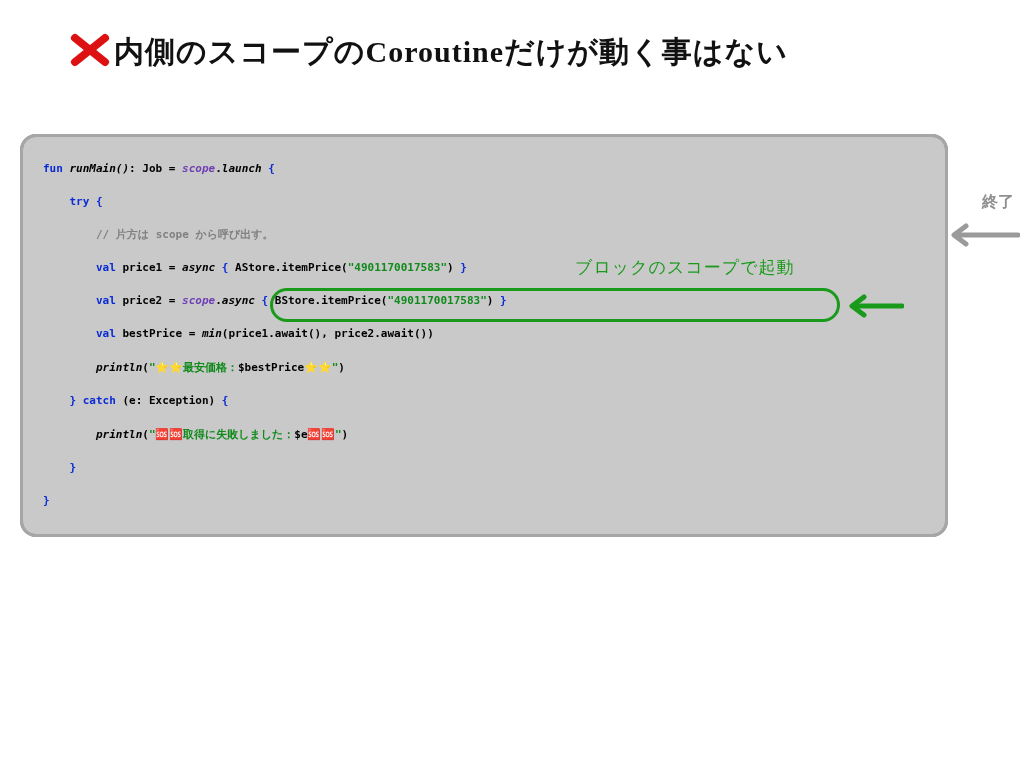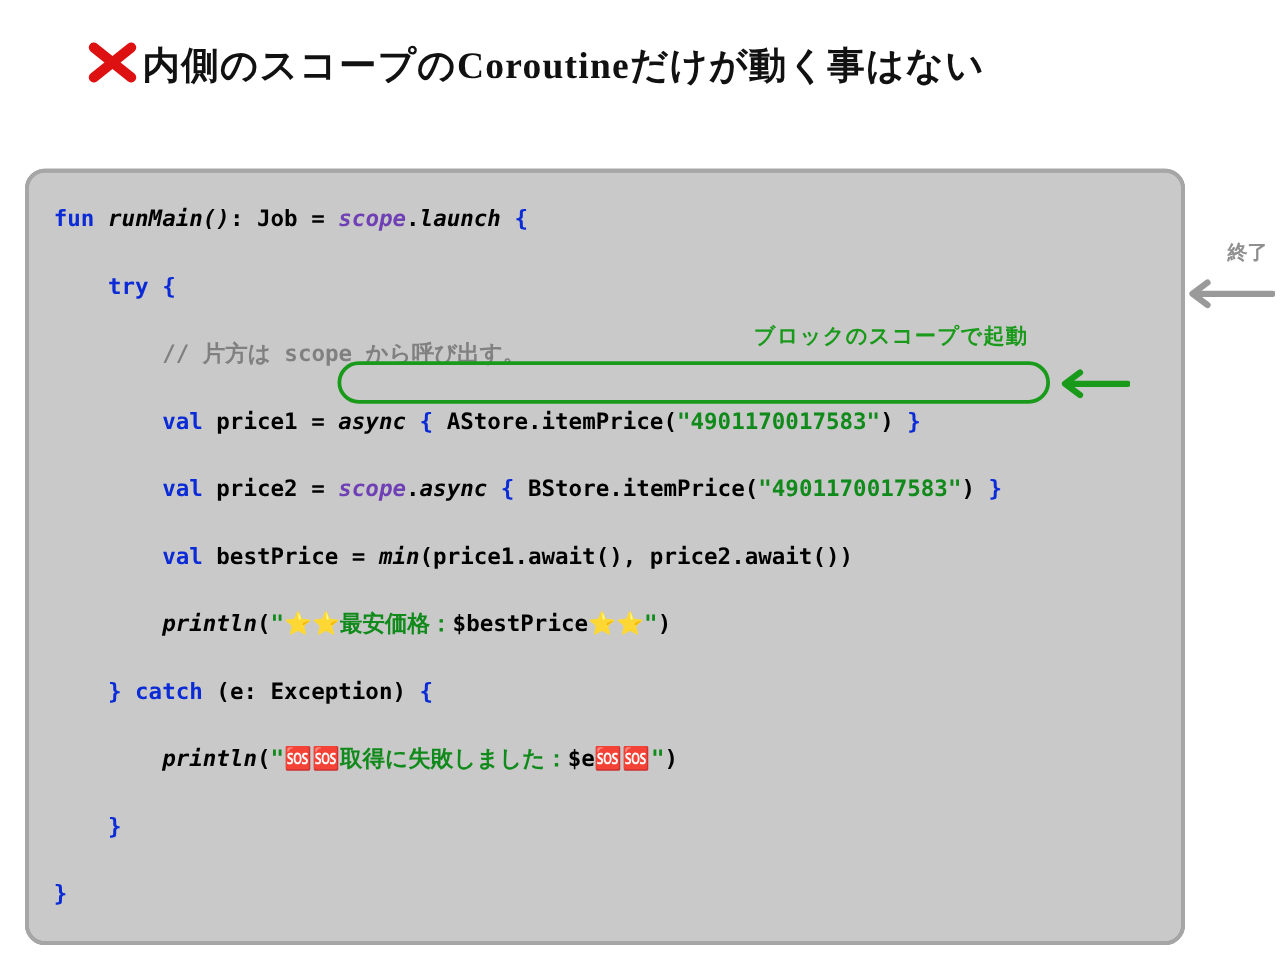--- a/index.html
+++ b/index.html
@@ -35,21 +35,21 @@
     width: 928px;
   }
   
   .code-box {
     position: relative;
     background: #c9c9c9;
     border: 3px solid #999;
     border-radius: 16px;
     padding: 24px 20px 24px 20px;
     font-family: "Menlo", "Monaco", "Consolas", monospace;
-    font-size: 18px;
+    font-size: 11px;
     line-height: 1.5;
     font-weight: 600;
     color: #000;
   }
   .code-box::before {
     content: "";
     position: absolute;
     inset: -3px;
     border-radius: 16px;
     border: 3px solid #a6a6a6;
@@ -70,25 +70,24 @@
   .highlight-oval {
     position: absolute;
     border: 3px solid #1a9a1a;
     border-radius: 22px;
     pointer-events: none;
   }
   
   .annot {
     position: absolute;
     color: #1a9a1a;
-    font-weight: 700;
+    font-weight: 400;
     font-size: 17px;
     font-family: "Comic Sans MS","Hiragino Maru Gothic ProN", cursive;
     letter-spacing: 1px;
-    margin-left: 28px;
   }
   
   .arrow-green {
     position: absolute;
     width: 60px; height: 24px;
   }
   .arrow-green svg { width: 100%; height: 100%; }
   
   .side-note {
     position: absolute;

